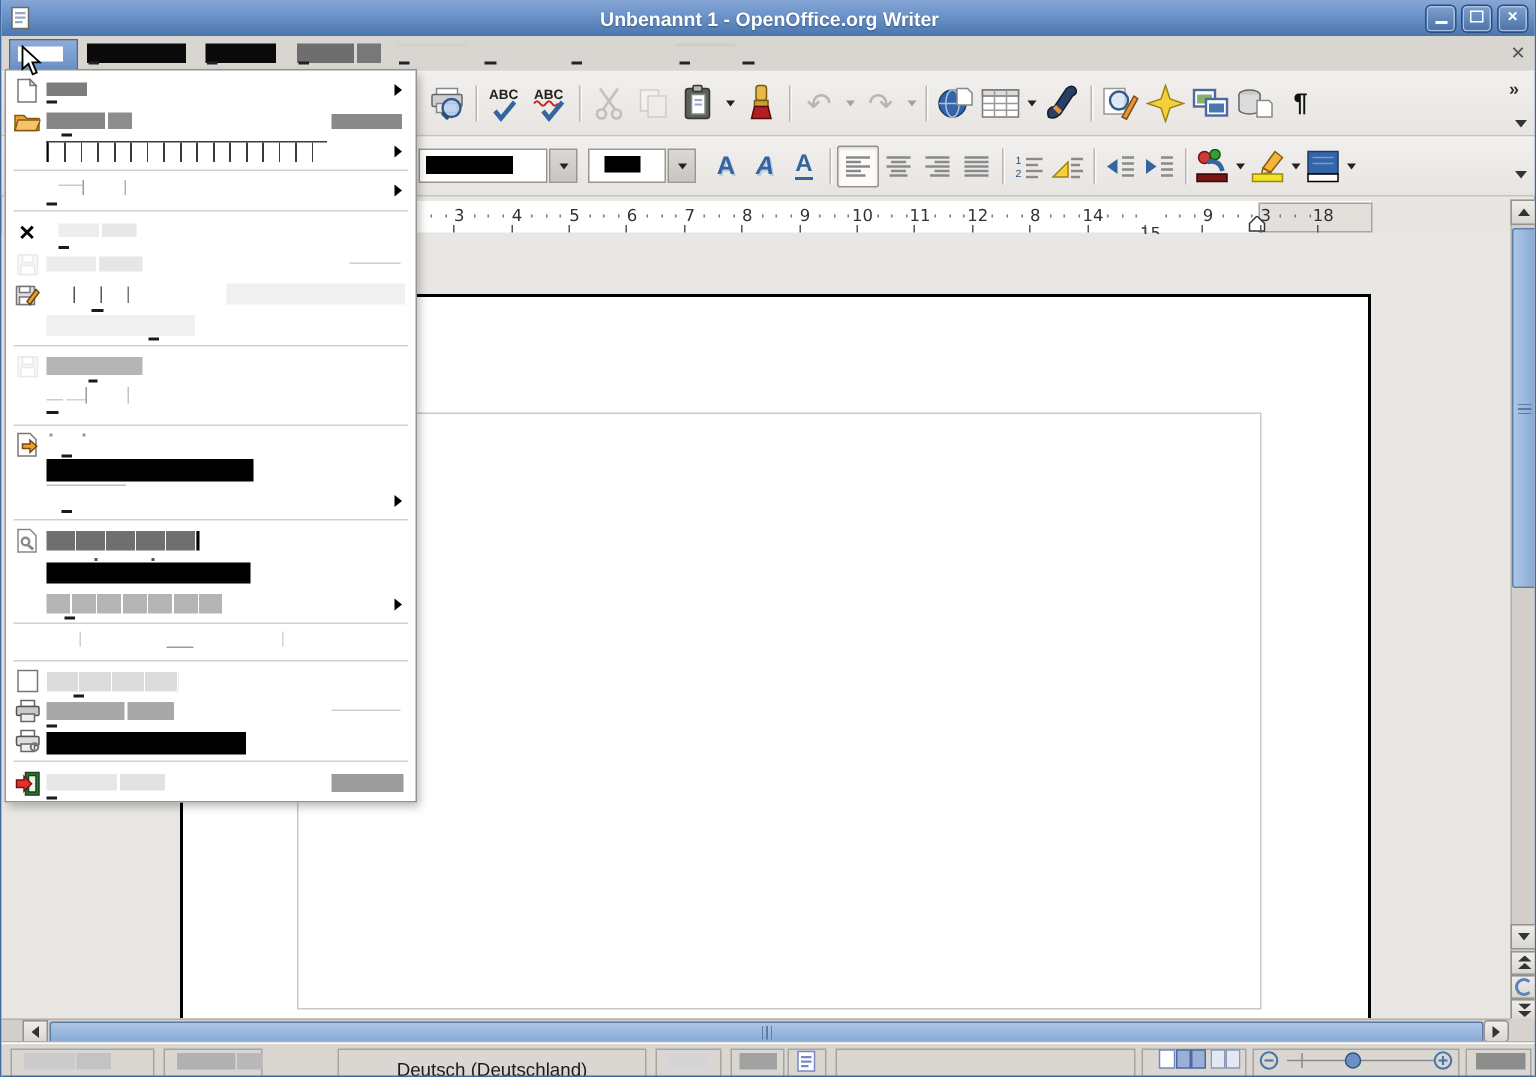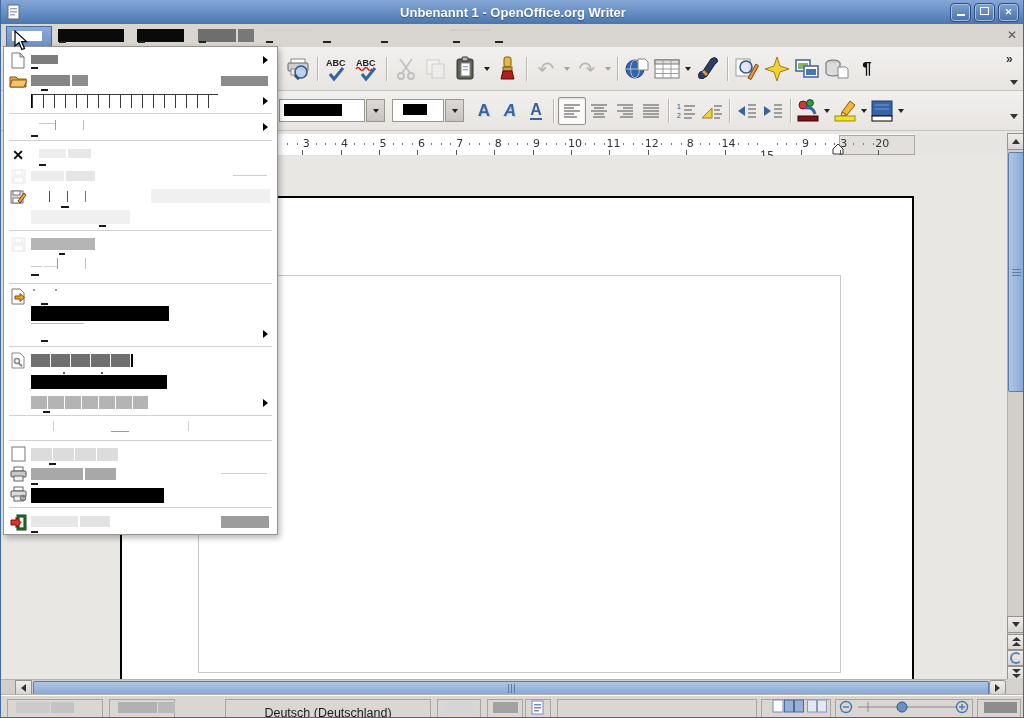--- a/index.html
+++ b/index.html
@@ -574,21 +574,21 @@
       <span class="rnum" style="left: 781.4px;">9</span>
       <span class="rtick" style="left: 777.4px;"></span>
       <span class="rdot" style="left: 752.6px;"></span>
       <span class="rdot" style="left: 762.2px;"></span>
       <span class="rdot" style="left: 771.8px;"></span>
       <span class="rnum" style="left: 819.8px;">3</span>
       <span class="rtick" style="left: 815.8px;"></span>
       <span class="rdot" style="left: 791px;"></span>
       <span class="rdot" style="left: 800.6px;"></span>
       <span class="rdot" style="left: 810.2px;"></span>
-      <span class="rnum" style="left: 858.2px;">20</span>
+      <span class="rnum" style="left: 858.2px;">18</span>
       <span class="rtick" style="left: 854.2px;"></span>
       <span class="rdot" style="left: 829.4px;"></span>
       <span class="rdot" style="left: 839px;"></span>
       <span class="rdot" style="left: 848.6px;"></span>
     </div>
 
   <div id="ruler-v" class="abs">
     <div id="ruler-v-band"></div>
   <span class="vnum" style="top: 152.2px;">1</span>
       <span class="vdot" style="top: 139.1px;"></span>

